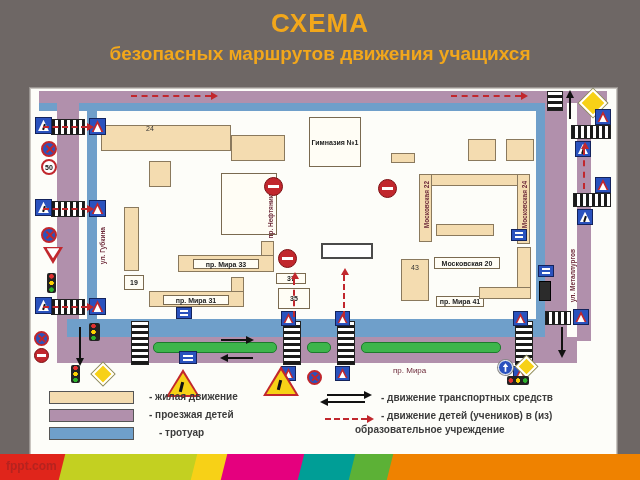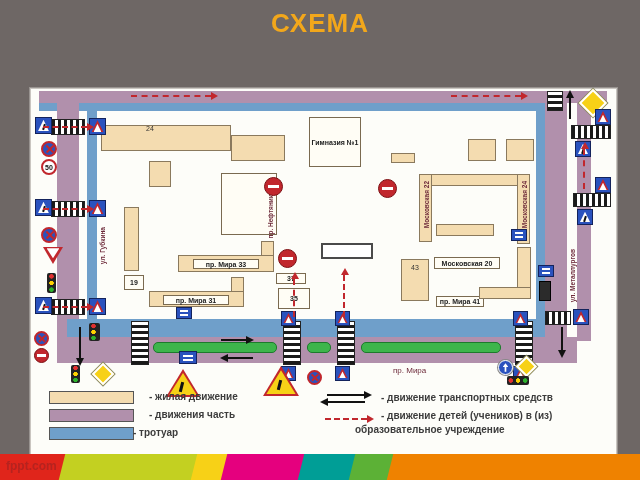--- a/index.html
+++ b/index.html
@@ -66,20 +66,21 @@
   
   .footer{position:absolute;left:0;top:454px;width:640px;height:26px;background:#57504d;overflow:hidden}
   .band{position:absolute;top:-4px;height:34px;transform:skewX(-14deg)}
   .watermark{position:absolute;left:6px;top:459px;font-size:12px;font-weight:bold;color:#b5231f;z-index:5}
 </style>
 </head>
 <body>
 
 <div class="title">
   <div class="l1">СХЕМА</div>
+  <div class="l2">безопасных маршрутов движения учащихся</div>
 </div>
 
 <div class="panel">
 
   <div class="abs road" style="left:8px;top:2px;width:568px;height:12px"></div>
   <div class="abs walk" style="left:8px;top:14px;width:506px;height:8px"></div>
   <div class="abs road" style="left:26px;top:2px;width:22px;height:272px"></div>
   <div class="abs walk" style="left:56px;top:22px;width:10px;height:208px"></div>
   <div class="abs walk" style="left:505px;top:22px;width:9px;height:208px"></div>
   <div class="abs road" style="left:514px;top:2px;width:22px;height:272px"></div>
@@ -238,22 +239,22 @@
       <span class="hd"></span>
     </div>
 
   <div class="abs arr-blk r" style="left:190px;top:250px;width:26px;height:2px"></div>
   <div class="abs arr-blk l" style="left:196px;top:268px;width:26px;height:2px"></div>
 
   <div class="abs leg-sw" style="left:18px;top:302px;width:85px;height:13px;background:#f4dcb0"></div>
   <div class="abs leg-sw" style="left:18px;top:320px;width:85px;height:13px;background:#b190ac"></div>
   <div class="abs leg-sw" style="left:18px;top:338px;width:85px;height:13px;background:#6f9fca"></div>
   <div class="abs leg-label" style="left:118px;top:302px">- жилая движение</div>
-  <div class="abs leg-label" style="left:118px;top:320px">- движения часть</div>
-  <div class="abs leg-label" style="left:102px;top:338px">- тротуар</div>
+  <div class="abs leg-label" style="left:118px;top:320px">- проезжая детей</div>
+  <div class="abs leg-label" style="left:128px;top:338px">- тротуар</div>
 
   <div class="abs arr-blk r" style="left:296px;top:305px;width:38px;height:2px"></div>
   <div class="abs arr-blk l" style="left:296px;top:312px;width:38px;height:2px"></div>
   <div class="abs leg-label" style="left:350px;top:303px">- движение транспортных средств</div>
   <div class="abs dash-red" style="left:294px;top:329px;width:42px">
       <span class="hd"></span>
     </div>
   <div class="abs leg-label" style="left:350px;top:321px">- движение детей (учеников) в (из)</div>
   <div class="abs leg-label" style="left:324px;top:335px">образовательное учреждение</div>
 </div>

